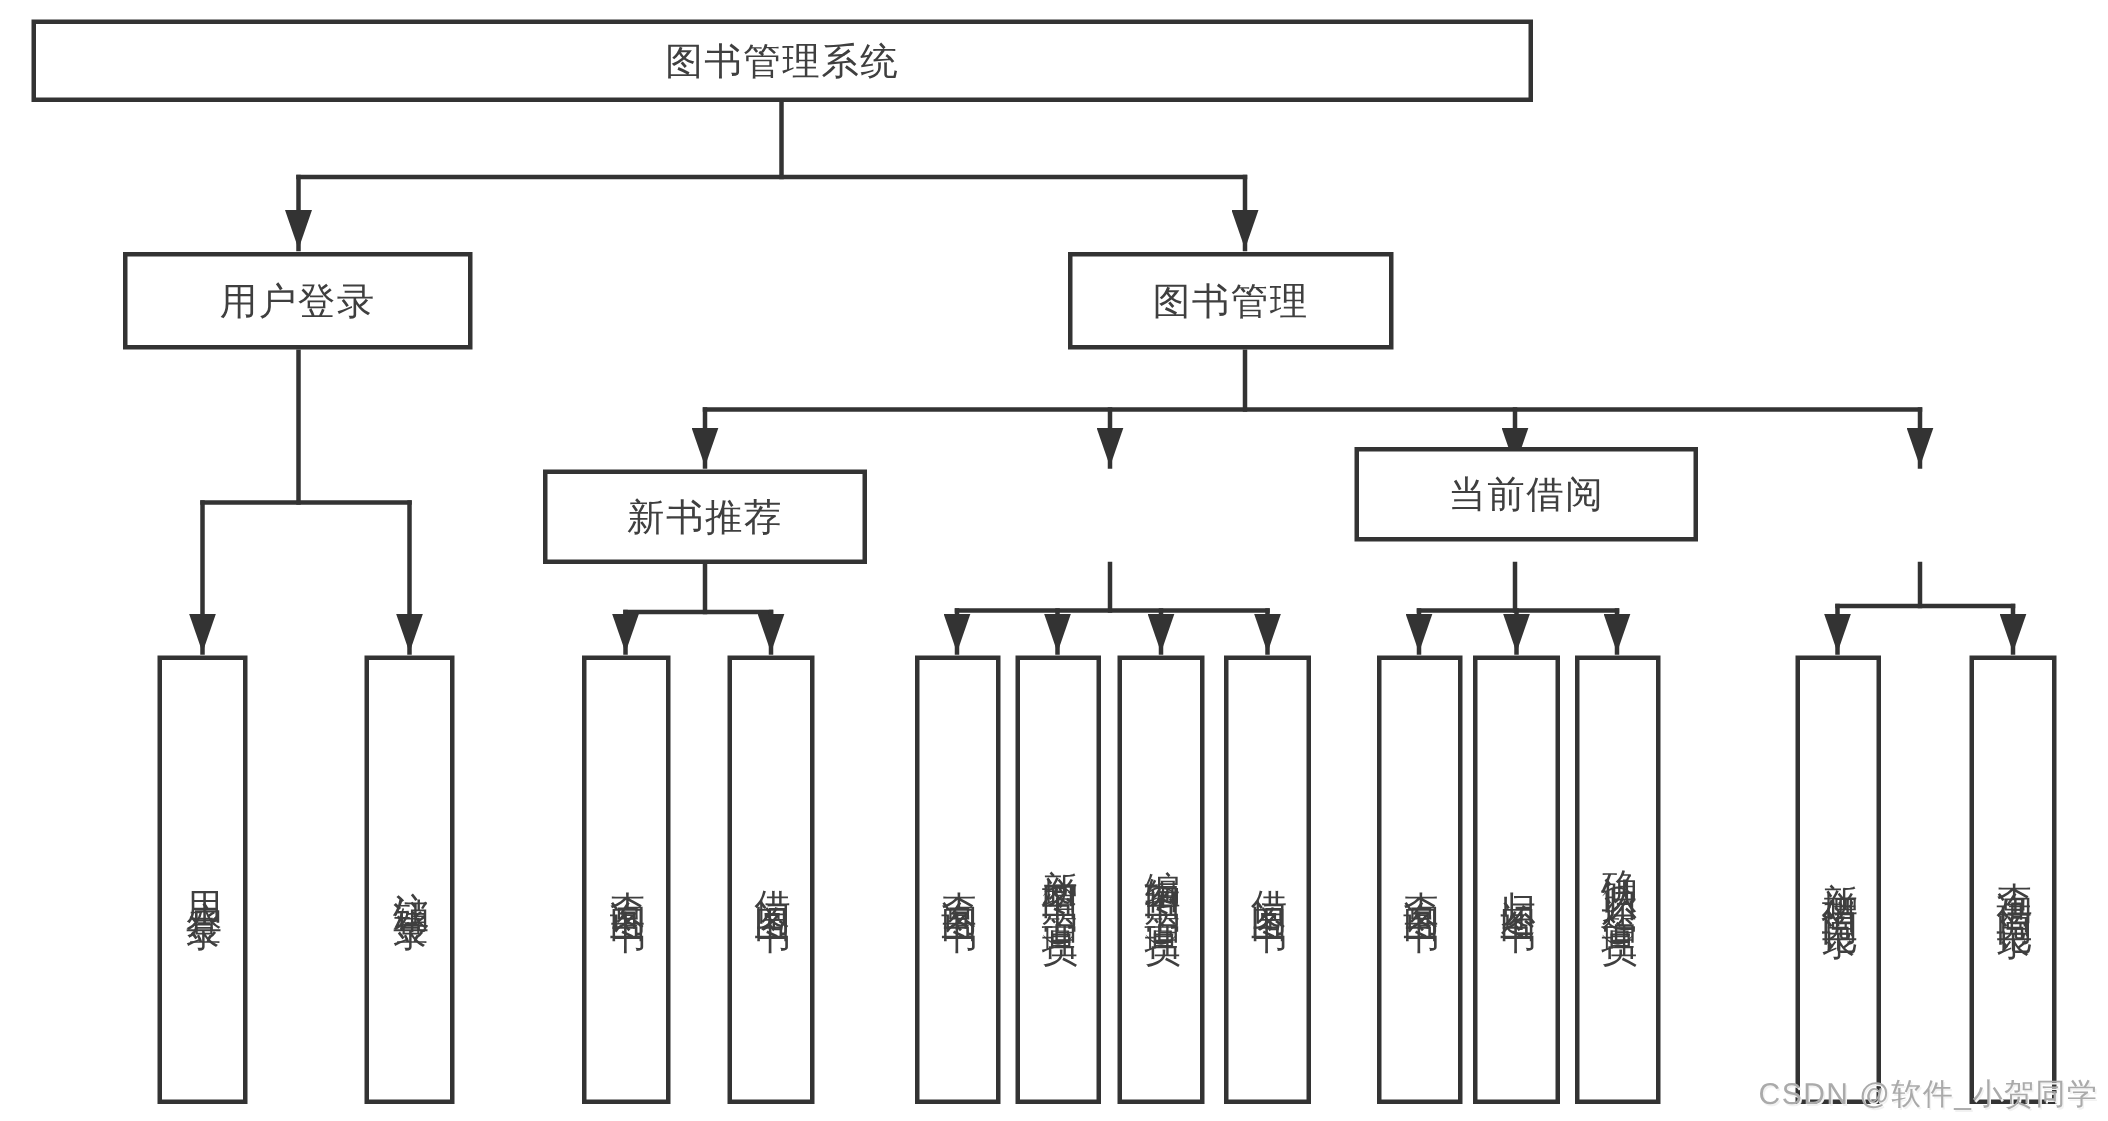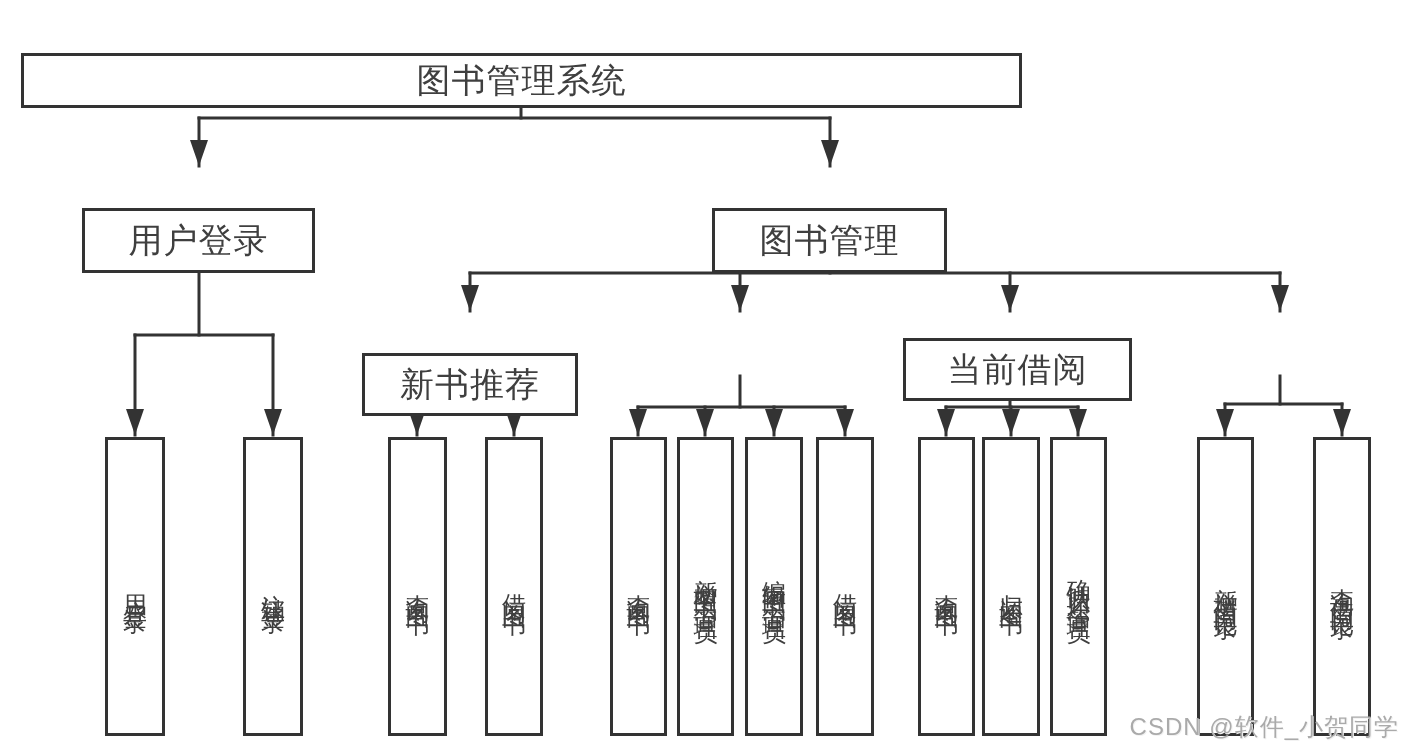--- a/index.html
+++ b/index.html
@@ -29,36 +29,35 @@
     box-sizing: border-box;
     border: 3px solid var(--line);
     background: #ffffff;
     display: flex;
     align-items: center;
     justify-content: center;
     color: var(--text);
     text-align: center;
   }
   .hbox {
-    font-size: 34px;
+    font-size: 25px;
     letter-spacing: 1px;
     white-space: nowrap;
-    margin-top: 40px;
   }
   .vbox {
     writing-mode: vertical-rl;
     font-size: 24px;
     letter-spacing: 6px;
     line-height: 1;
   }
   .watermark {
     position: absolute;
     right: 6px;
     bottom: 4px;
-    font-size: 24px;
+    font-size: 20px;
     letter-spacing: 1px;
     color: #aaaaaa;
     text-shadow: 1px 1px 0 #f2f2f2;
     white-space: nowrap;
   }
 </style>
 </head>
 <body>
 
 <div class="canvas">
@@ -121,21 +120,21 @@
       <line x1="1280" y1="376" x2="1280" y2="404"></line>
       <line x1="1225" y1="404" x2="1342" y2="404"></line>
       <line x1="1225" y1="404" x2="1225" y2="435" marker-end="url(#arrowhead)"></line>
       <line x1="1342" y1="404" x2="1342" y2="435" marker-end="url(#arrowhead)"></line>
     </g>
   </svg>
 
   <div class="box hbox" style="left:21px;top:13px;width:1001px;height:55px">图书管理系统</div>
 
   <div class="box hbox" style="left:82px;top:168px;width:233px;height:65px">用户登录</div>
-  <div class="box hbox" style="left:712px;top:168px;width:235px;height:65px">图书管理</div>
+  <div class="box hbox" style="left:712px;top:168px;width:217px;height:65px">图书管理</div>
 
   <div class="box hbox" style="left:362px;top:313px;width:216px;height:63px">新书推荐</div>
   <div class="box hbox" style="left:903px;top:298px;width:229px;height:63px">当前借阅</div>
 
   <div class="box vbox" style="left:105px;top:437px;width:60px;height:299px">用户登录</div>
   <div class="box vbox" style="left:243px;top:437px;width:60px;height:299px">注销登录</div>
 
   <div class="box vbox" style="left:388px;top:437px;width:59px;height:299px">查询图书</div>
   <div class="box vbox" style="left:485px;top:437px;width:58px;height:299px">借阅图书</div>
 

